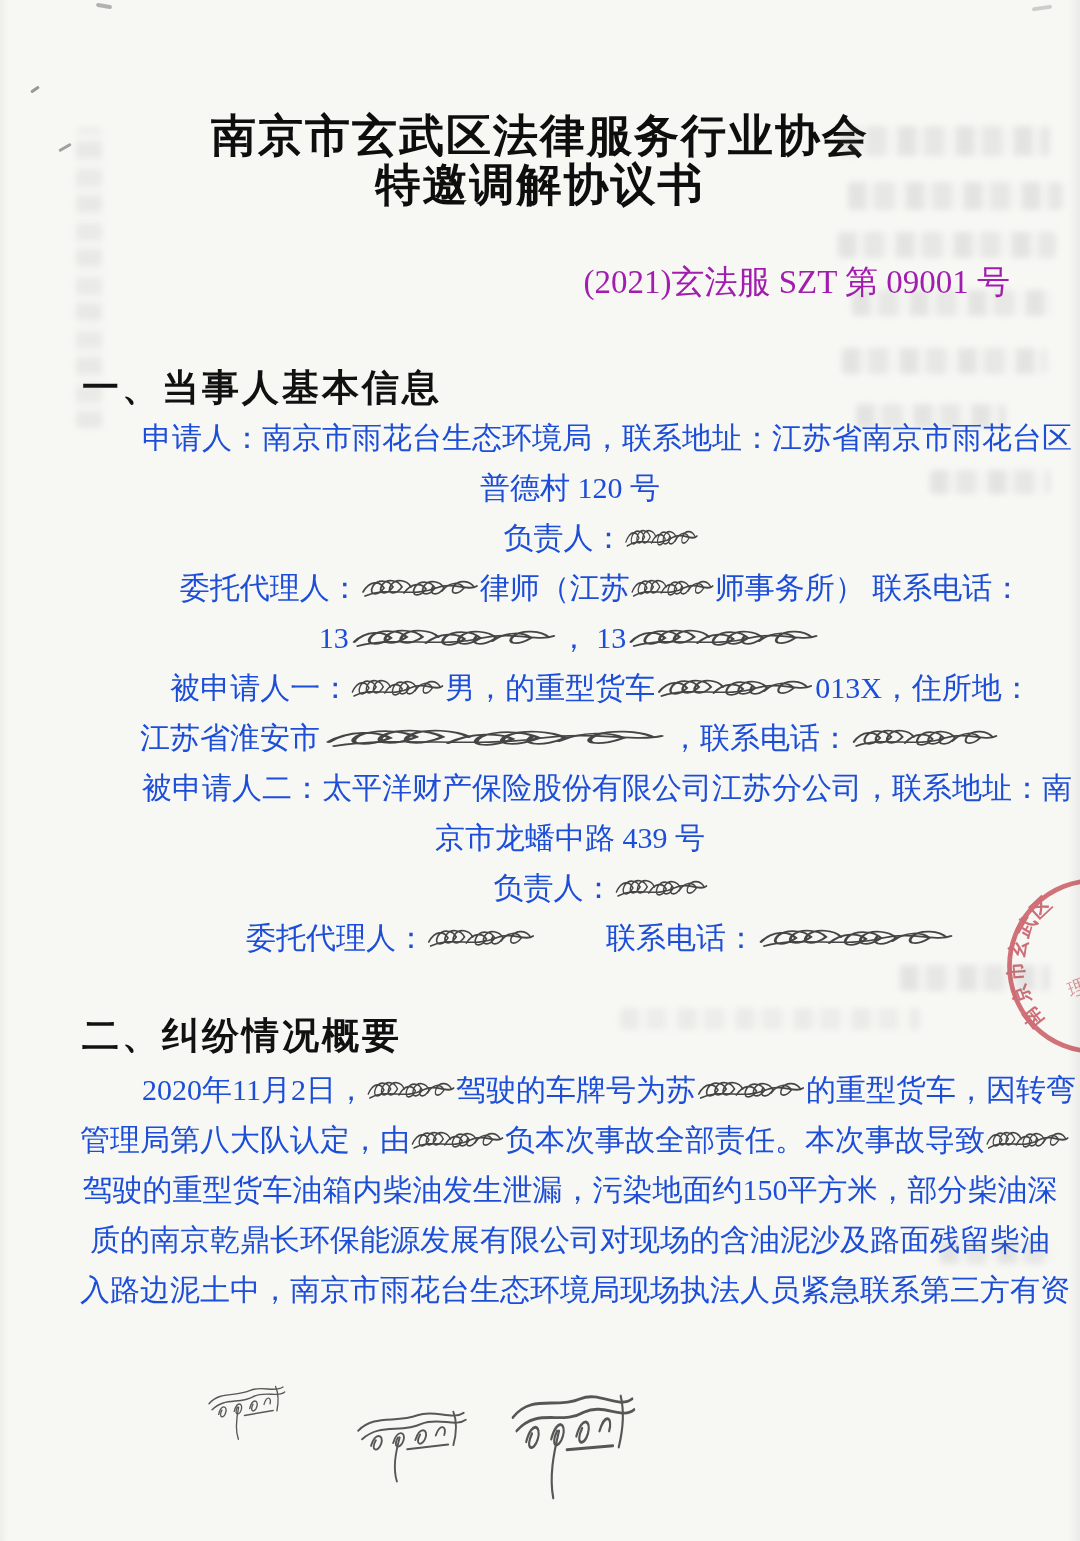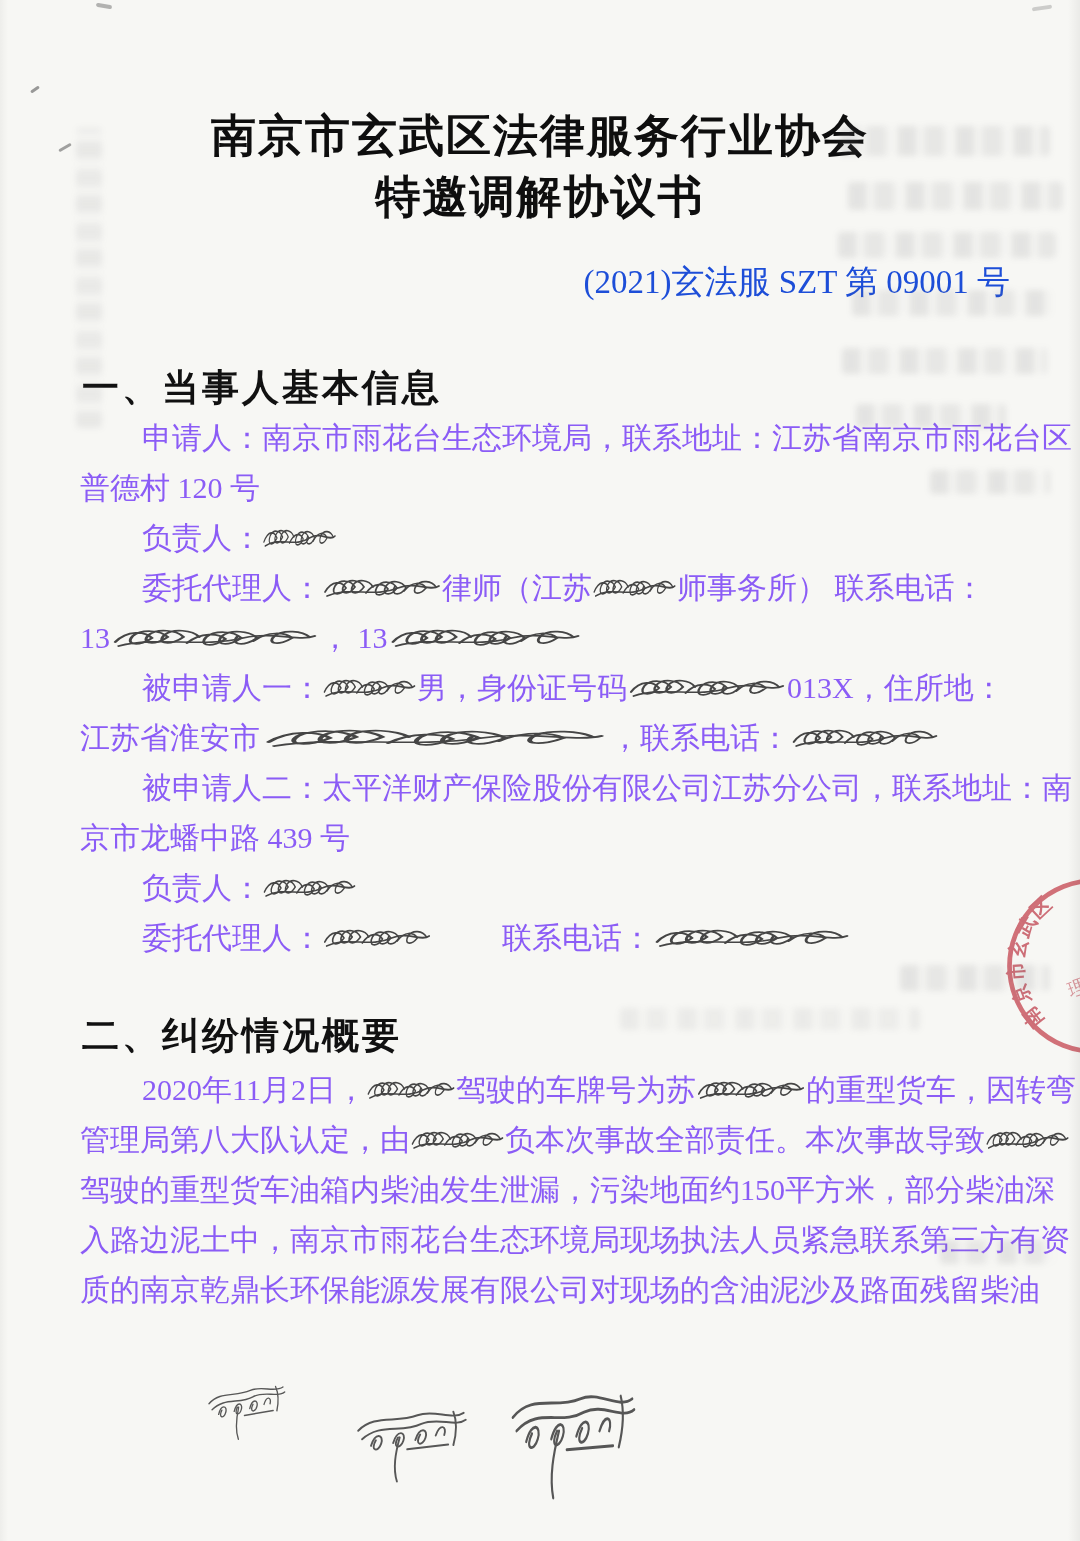--- a/index.html
+++ b/index.html
@@ -2,30 +2,30 @@
 <html><head>
 <meta charset="utf-8">
 <style>
   html,body{margin:0;padding:0;background:#f0f0ee;}
   .page{position:relative;width:1080px;height:1541px;background:#f7f7f4;overflow:hidden;
         font-family:"Liberation Serif",serif;color:#161616;}
   
   .title{position:absolute;left:0;width:100%;text-align:center;font-weight:700;
          font-size:45px;line-height:52px;letter-spacing:2px;color:#0e0e0e;
          font-family:"Liberation Sans",sans-serif;}
-  .title1{top:110px;} .title2{top:171px;text-align:center;}
-  .doc-number{position:absolute;top:262px;right:70px;font-size:33px;line-height:40px;color:#1d4ed8;}
+  .title1{top:110px;} .title2{top:159px;text-align:center;}
+  .doc-number{position:absolute;top:262px;right:70px;font-size:33px;line-height:40px;color:#a21caf;}
   
   .sec-head{position:absolute;left:82px;font-size:37px;line-height:40px;font-weight:700;
             color:#111;font-family:"Liberation Sans",sans-serif;letter-spacing:3px;}
   .sec1-head{top:368px;} .sec2-head{top:1016px;}
   
   .doc-body{position:absolute;left:80px;width:980px;}
   .body1{top:413px;} .body2{top:1065px;font-family:Liberation Serif, serif;}
-  .line{height:50px;line-height:50px;font-size:30px;white-space:nowrap;color:#8b5cf6;}
+  .line{height:50px;line-height:50px;font-size:30px;white-space:nowrap;color:#1d4ed8;text-align:center;}
   .line.indent{padding-left:62px;}
   .scr{display:inline-block;height:24px;vertical-align:-3px;}
   .gap{display:inline-block;height:1px;}
   
   .sig{position:absolute;}
   
   .seal{position:absolute;left:1000px;top:868px;width:190px;height:196px;}
   
   .bleed{position:absolute;border-radius:4px;filter:blur(3px);opacity:.55;
     background:repeating-linear-gradient(90deg,rgba(110,110,116,.26) 0 18px,rgba(110,110,116,.06) 18px 27px,rgba(110,110,116,.22) 27px 46px,rgba(110,110,116,.03) 46px 58px);}
@@ -80,21 +80,21 @@
         </svg><span>律师（江苏</span><svg viewBox="0 0 120 24" preserveAspectRatio="none" class="scr" style="width: 85px;">
           <use href="#scribble"></use>
         </svg><span>师事务所） 联系电话：</span></div>
       <div class="line"><span>13</span><svg viewBox="0 0 120 24" preserveAspectRatio="none" class="scr" style="width: 210px;">
           <use href="#scribble"></use>
         </svg><span>， 13</span><svg viewBox="0 0 120 24" preserveAspectRatio="none" class="scr" style="width: 195px;">
           <use href="#scribble"></use>
         </svg></div>
       <div class="line indent"><span>被申请人一：</span><svg viewBox="0 0 120 24" preserveAspectRatio="none" class="scr" style="width: 95px;">
           <use href="#scribble"></use>
-        </svg><span>男，身份证号码</span><svg viewBox="0 0 120 24" preserveAspectRatio="none" class="scr" style="width: 160px;">
+        </svg><span>男，的重型货车</span><svg viewBox="0 0 120 24" preserveAspectRatio="none" class="scr" style="width: 160px;">
           <use href="#scribble"></use>
         </svg><span>013X，住所地：</span></div>
       <div class="line"><span>江苏省淮安市</span><svg viewBox="0 0 120 24" preserveAspectRatio="none" class="scr" style="width: 350px;">
           <use href="#scribble"></use>
         </svg><span>，联系电话：</span><svg viewBox="0 0 120 24" preserveAspectRatio="none" class="scr" style="width: 150px;">
           <use href="#scribble"></use>
         </svg></div>
       <div class="line indent"><span>被申请人二：太平洋财产保险股份有限公司江苏分公司，联系地址：南</span></div>
       <div class="line"><span>京市龙蟠中路 439 号</span></div>
       <div class="line indent"><span>负责人：</span><svg viewBox="0 0 120 24" preserveAspectRatio="none" class="scr" style="width: 95px;">
@@ -113,22 +113,22 @@
           <use href="#scribble"></use>
         </svg><span>驾驶的车牌号为苏</span><svg viewBox="0 0 120 24" preserveAspectRatio="none" class="scr" style="width: 110px;">
           <use href="#scribble"></use>
         </svg><span>的重型货车，因转弯</span></div>
       <div class="line"><span>管理局第八大队认定，由</span><svg viewBox="0 0 120 24" preserveAspectRatio="none" class="scr" style="width: 95px;">
           <use href="#scribble"></use>
         </svg><span>负本次事故全部责任。本次事故导致</span><svg viewBox="0 0 120 24" preserveAspectRatio="none" class="scr" style="width: 85px;">
           <use href="#scribble"></use>
         </svg></div>
       <div class="line"><span>驾驶的重型货车油箱内柴油发生泄漏，污染地面约150平方米，部分柴油深</span></div>
+      <div class="line"><span>质的南京乾鼎长环保能源发展有限公司对现场的含油泥沙及路面残留柴油</span></div>
       <div class="line"><span>入路边泥土中，南京市雨花台生态环境局现场执法人员紧急联系第三方有资</span></div>
-      <div class="line"><span>质的南京乾鼎长环保能源发展有限公司对现场的含油泥沙及路面残留柴油</span></div>
     </div>
 
   <svg class="seal" viewBox="0 0 200 200">
     <g opacity="0.82">
       <circle cx="100" cy="100" r="90" fill="none" stroke="#c9545e" stroke-width="5"></circle>
       <g id="stamp-arc" font-family="Liberation Sans, sans-serif" font-size="21" font-weight="bold" fill="#c4505c" text-anchor="middle">
           <text x="40" y="150" transform="rotate(-128 40 150)">南</text>
           <text x="29" y="127" transform="rotate(-111 29 127)">京</text>
           <text x="24" y="105" transform="rotate(-94 24 105)">市</text>
           <text x="26" y="83" transform="rotate(-77 26 83)">玄</text>

